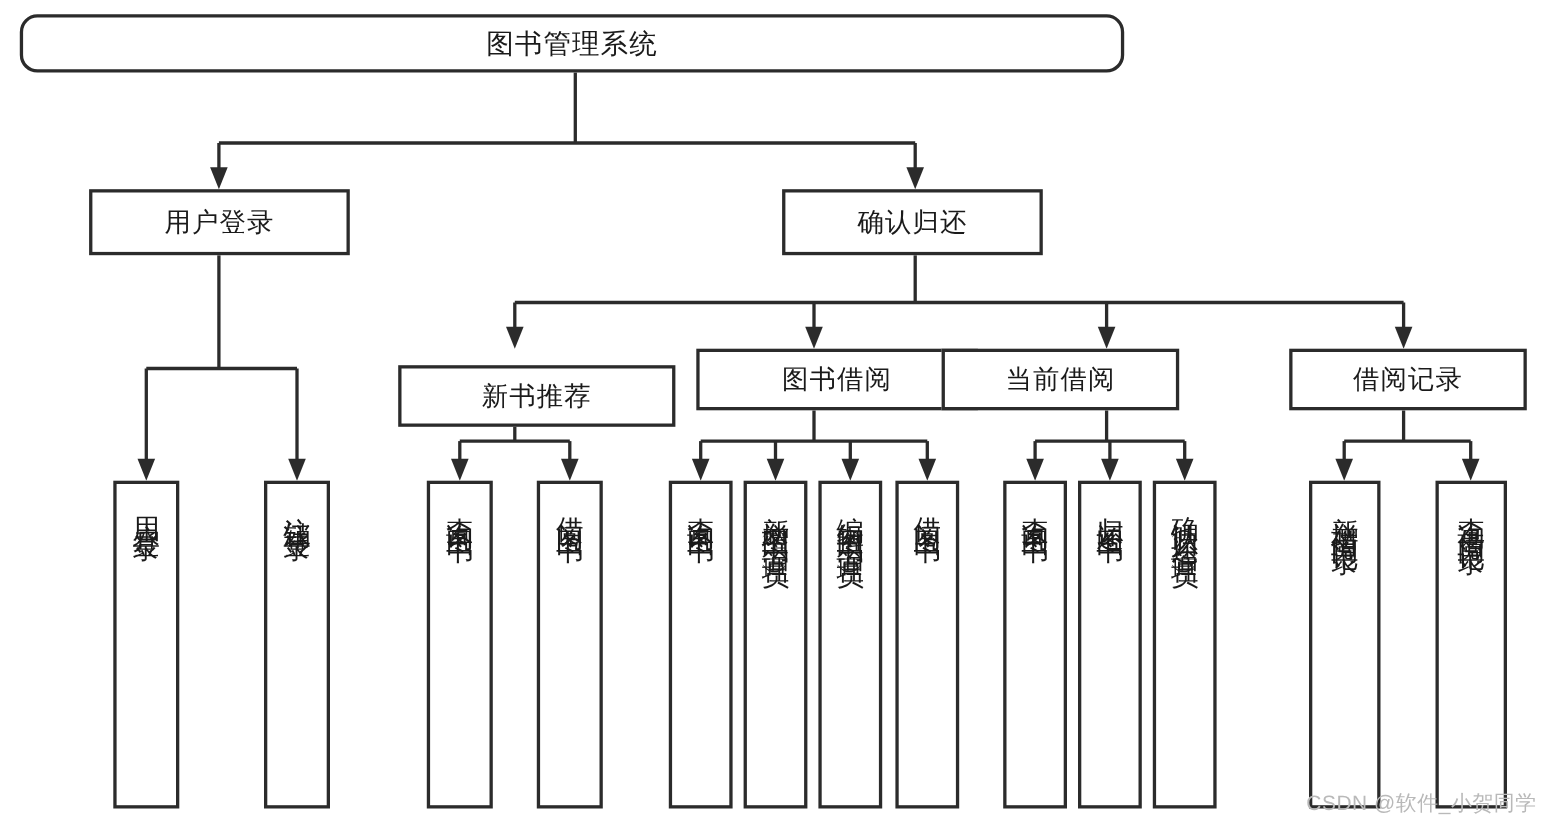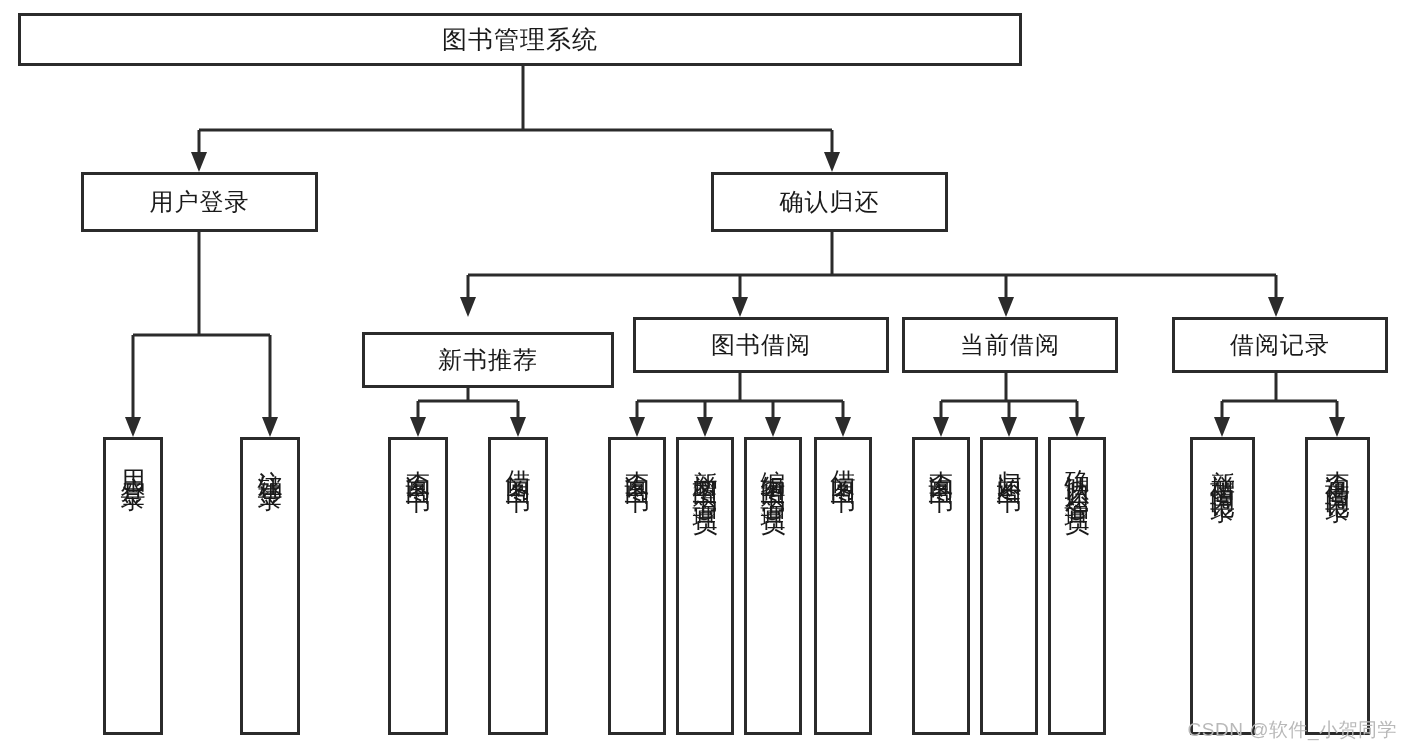--- a/index.html
+++ b/index.html
@@ -142,38 +142,38 @@
     <polygon points="1069,417 1085,417 1077,437"></polygon>
 
     <line x1="1276" y1="373" x2="1276" y2="401"></line>
     <line x1="1222" y1="401" x2="1337" y2="401"></line>
     <line x1="1222" y1="401" x2="1222" y2="423"></line>
     <polygon points="1214,417 1230,417 1222,437"></polygon>
     <line x1="1337" y1="401" x2="1337" y2="423"></line>
     <polygon points="1329,417 1345,417 1337,437"></polygon>
   </svg>
 
-  <div class="node root" style="left:18px; top:13px; width:1004px; height:53px;">
+  <div class="node root" style="left:18px; top:13px; width:1004px; height:53px;border-radius:16px;">
     <span class="label">图书管理系统</span>
   </div>
 
   <div class="node branch" style="left:81px; top:172px; width:237px; height:60px;">
     <span class="label">用户登录</span>
   </div>
   <div class="node branch" style="left:711px; top:172px; width:237px; height:60px;">
     <span class="label">确认归还</span>
   </div>
 
   <div class="node branch" style="left:362px; top:332px; width:252px; height:56px;">
     <span class="label">新书推荐</span>
   </div>
   <div class="node branch" style="left:633px; top:317px; width:256px; height:56px;">
     <span class="label">图书借阅</span>
   </div>
-  <div class="node branch" style="left:902px; top:317px; width:216px; height:56px;">
+  <div class="node branch" style="left:856px; top:317px; width:216px; height:56px;">
     <span class="label">当前借阅</span>
   </div>
   <div class="node branch" style="left:1172px; top:317px; width:216px; height:56px;">
     <span class="label">借阅记录</span>
   </div>
 
   <div class="node leaf" style="left:103px; top:437px; width:60px; height:298px;">
     <span class="label">用户登录</span>
   </div>
   <div class="node leaf" style="left:240px; top:437px; width:60px; height:298px;">

